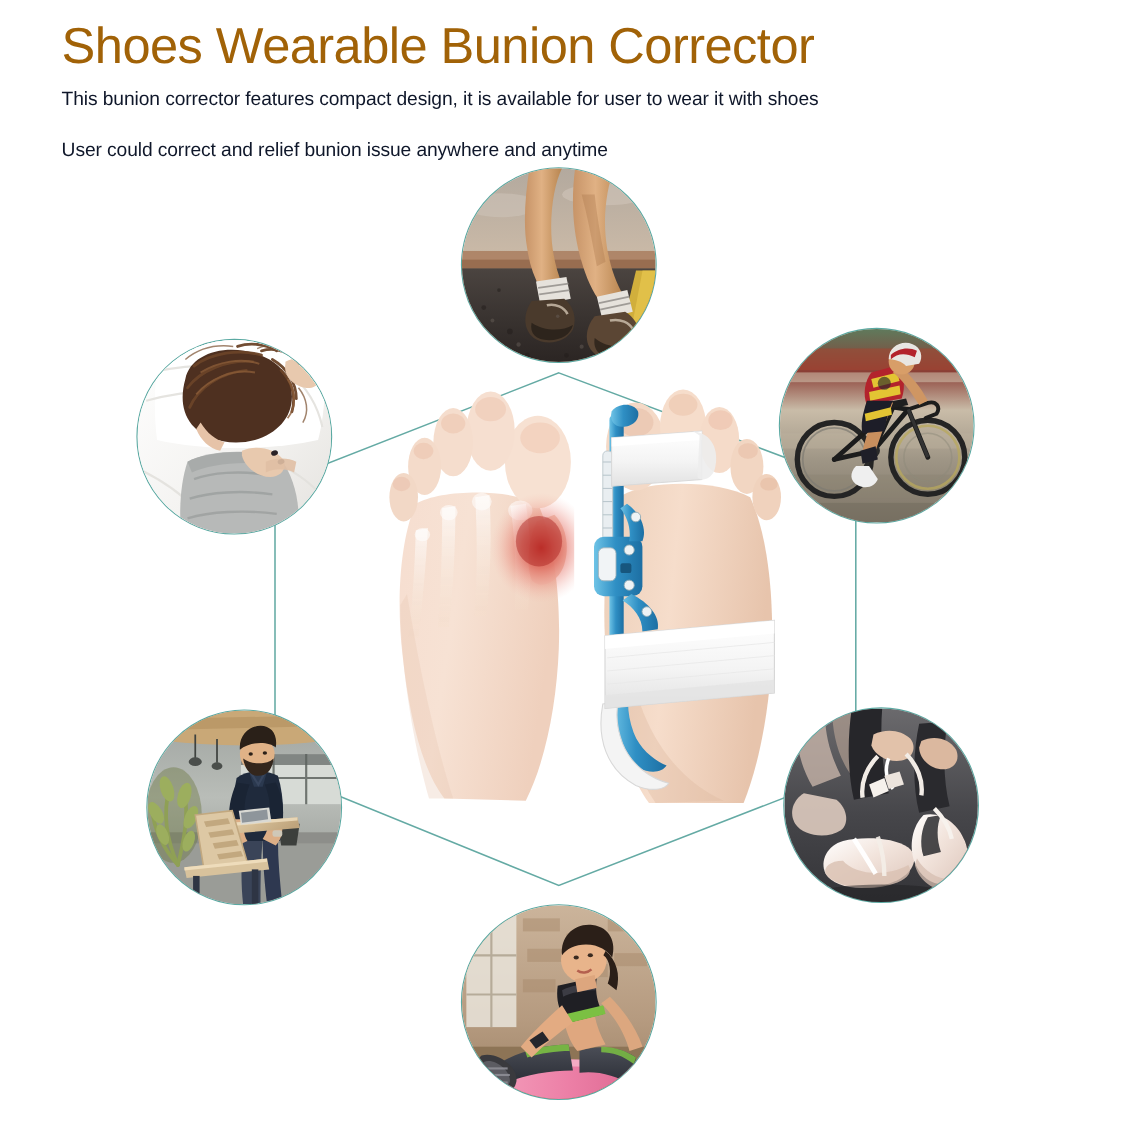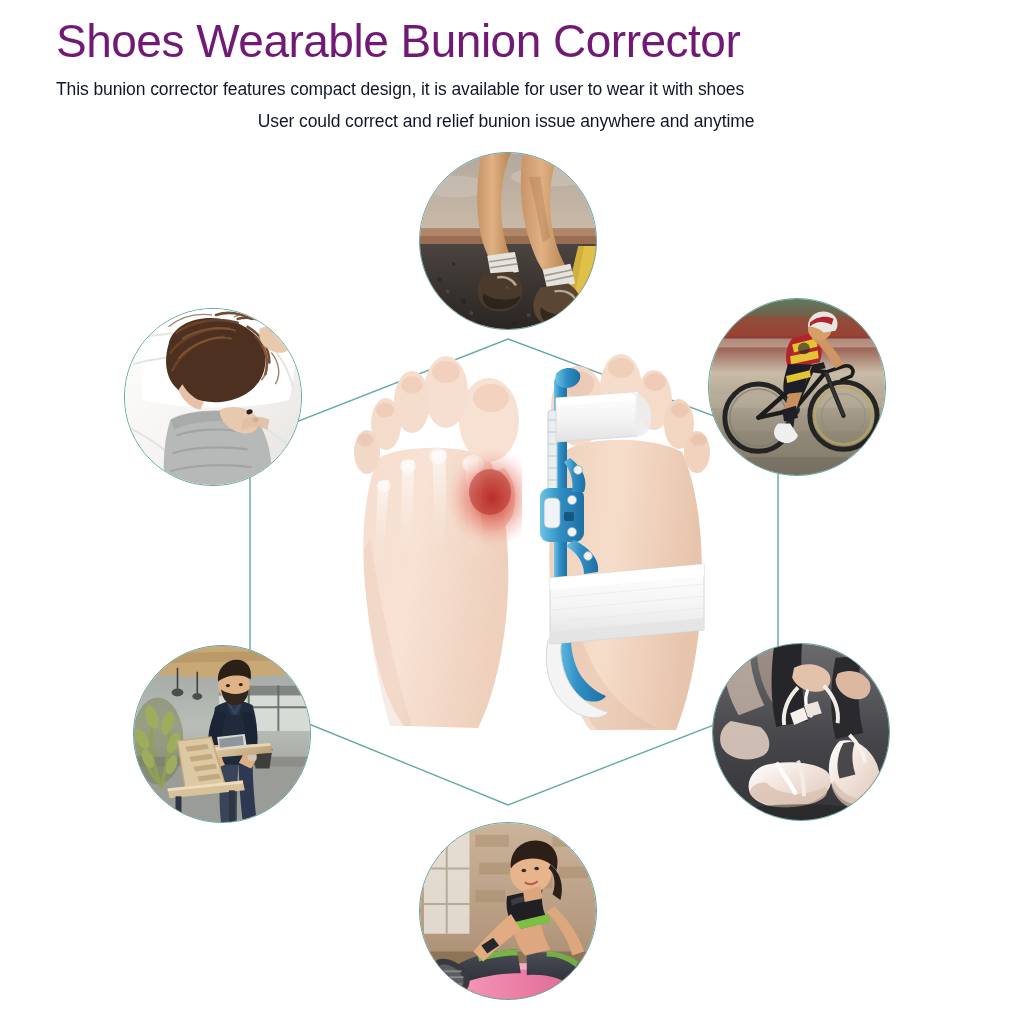--- a/index.html
+++ b/index.html
@@ -12,32 +12,32 @@
   }
   #stage{position:absolute;inset:0;width:1024px;height:1024px;background:#fff;}
 
   
   .header{position:absolute;left:56px;top:14px;width:900px;}
   .title{
     font-size:46px;
     line-height:54px;
     font-weight:400;
     letter-spacing:-0.5px;
-    color:#701a75;
+    color:#a16207;
     white-space:nowrap;
   }
   .sub{
     font-size:17.5px;
     line-height:21px;
     color:#0f172a;
     letter-spacing:-0.1px;
     white-space:nowrap;
   }
   .sub.l1{margin-top:11px;}
-  .sub.l2{margin-top:11px;text-align:center;}
+  .sub.l2{margin-top:26px;}
 
   
   .hexwrap{position:absolute;left:0;top:0;width:1024px;height:1024px;pointer-events:none;}
 
   
   .circ{
     position:absolute;
     border-radius:50%;
     overflow:hidden;
     border:1.3px solid #5aa9a2;

